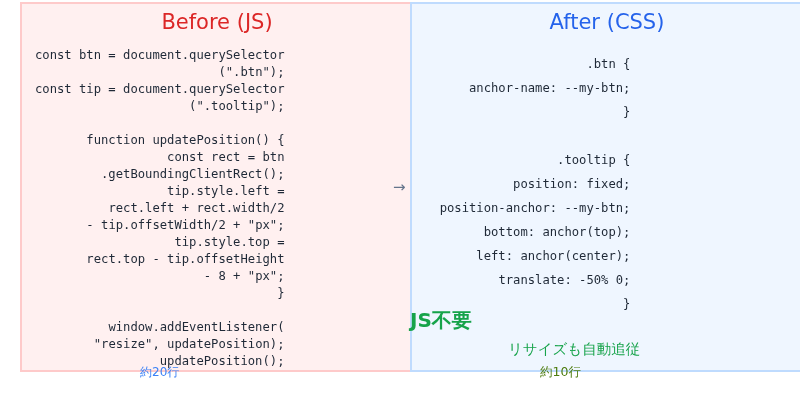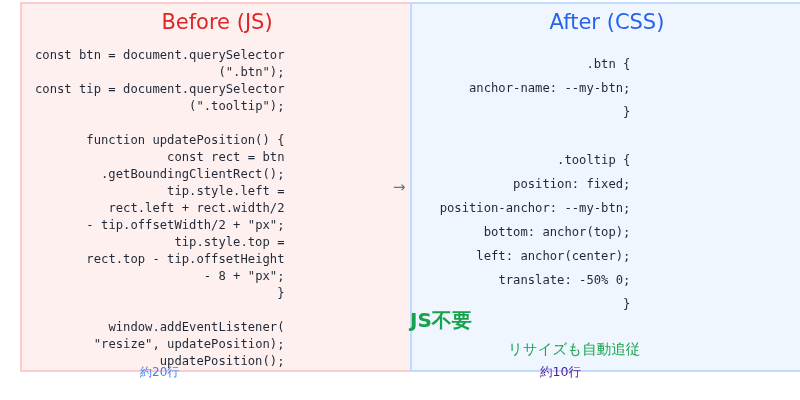--- a/index.html
+++ b/index.html
@@ -38,21 +38,21 @@
     .js-free {
       position: absolute; left: 410px; width: 370px; top: 307px;
       text-align: left; color: #16a34a; font-size: 20px; font-weight: bold;
     }
     .auto-follow {
       position: absolute; left: 466px; top: 340px;
       color: #16a34a; font-size: 14.5px; margin-left: 42px;
     }
     .note-lines-after {
       position: absolute; left: 540px; top: 364px;
-      color: #4c1d95; font-size: 12.5px; text-align: right;
+      color: #4d7c0f; font-size: 12.5px; text-align: right;
     }
   </style>
 </head>
 <body>
 
 <div class="panel before">
   <div class="title">Before (JS)</div>
   <pre class="code">const btn = document.querySelector
   (".btn");
 const tip = document.querySelector

